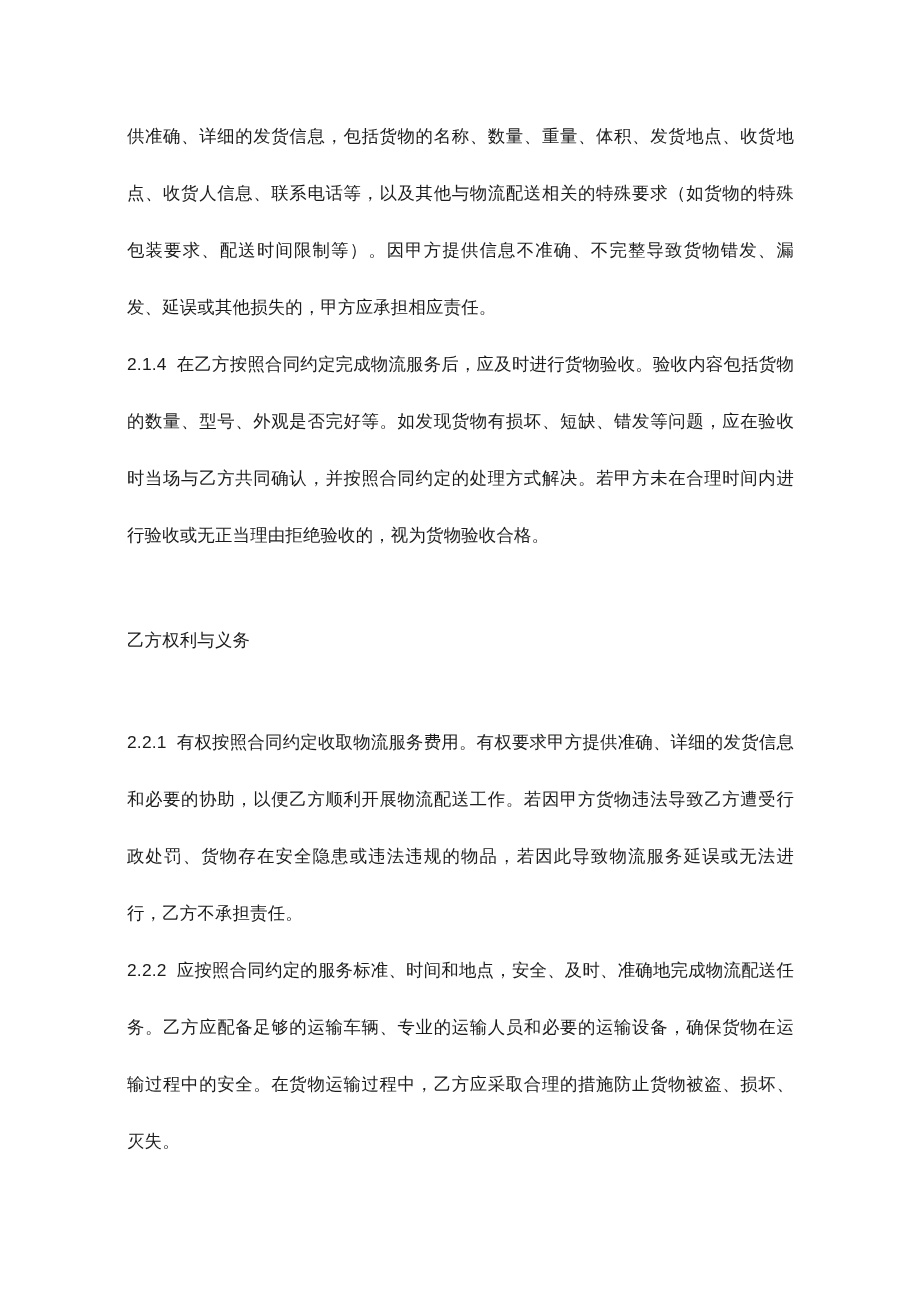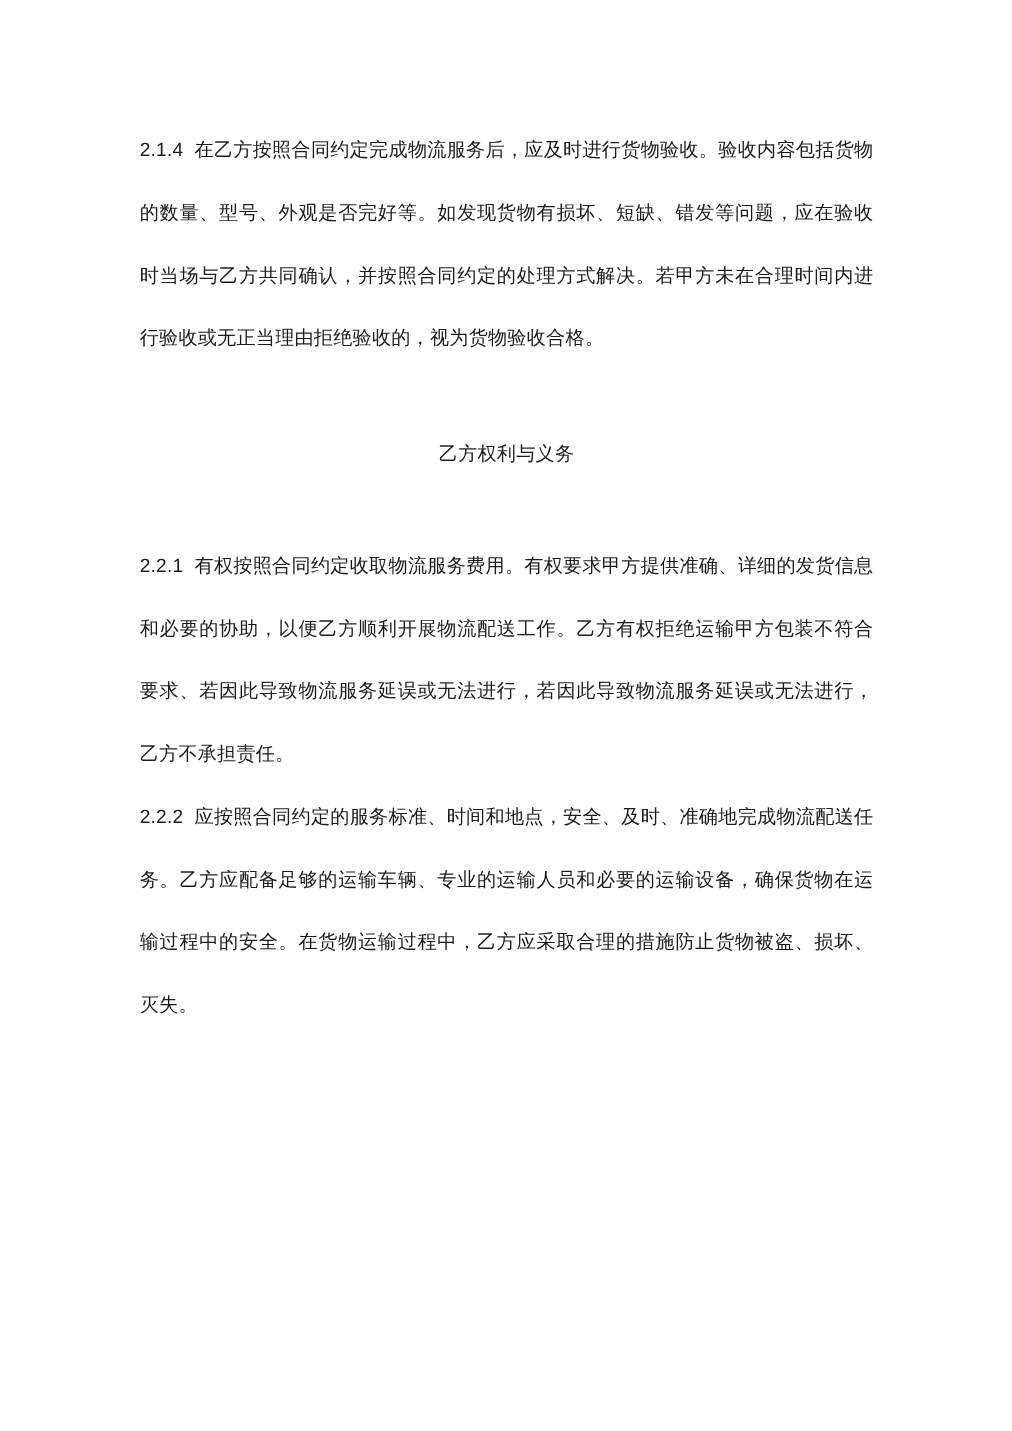--- a/index.html
+++ b/index.html
@@ -40,43 +40,44 @@
   .para.last-line-left {
     text-align-last: left;
   }
   .heading {
     margin: 0;
     padding: 0;
     color: #1b1b1b;
     font-size: 17.4px;
     line-height: 57px;
     font-weight: 400;
-    text-align: center;
+    text-align: left;
     letter-spacing: 0.2px;
   }
   .gap-before-heading { height: 48px; }
   .gap-after-heading { height: 45px; }
   .num {
     white-space: pre;
   }
 </style>
 </head>
 <body>
 
 <div class="page">
   <div class="content">
 
+    <p class="para"><span class="num"></span><span>供准确、详细的发货信息，包括货物的名称、数量、重量、体积、发货地点、收货地点、收货人信息、联系电话等，以及其他与物流配送相关的特殊要求（如货物的特殊包装要求、配送时间限制等）。因甲方提供信息不准确、不完整导致货物错发、漏发、延误或其他损失的，甲方应承担相应责任。</span></p>
 
 
     <p class="para"><span class="num">2.1.4</span><span>&nbsp;&nbsp;</span><span>在乙方按照合同约定完成物流服务后，应及时进行货物验收。验收内容包括货物的数量、型号、外观是否完好等。如发现货物有损坏、短缺、错发等问题，应在验收时当场与乙方共同确认，并按照合同约定的处理方式解决。若甲方未在合理时间内进行验收或无正当理由拒绝验收的，视为货物验收合格。</span></p>
 
     <div class="gap-before-heading"></div>
 
     <p class="heading">乙方权利与义务</p>
 
     <div class="gap-after-heading"></div>
 
-    <p class="para"><span class="num">2.2.1</span><span>&nbsp;&nbsp;</span><span>有权按照合同约定收取物流服务费用。有权要求甲方提供准确、详细的发货信息和必要的协助，以便乙方顺利开展物流配送工作。乙方有权拒绝运输甲方包装不符合要求、若因此导致物流服务延误或无法进行，若因此导致物流服务延误或无法进行，乙方不承担责任。</span></p>
+    <p class="para"><span class="num">2.2.1</span><span>&nbsp;&nbsp;</span><span>有权按照合同约定收取物流服务费用。有权要求甲方提供准确、详细的发货信息和必要的协助，以便乙方顺利开展物流配送工作。若因甲方货物违法导致乙方遭受行政处罚、货物存在安全隐患或违法违规的物品，若因此导致物流服务延误或无法进行，乙方不承担责任。</span></p>
 
     <p class="para last-line-left"><span class="num">2.2.2</span><span>&nbsp;&nbsp;</span><span>应按照合同约定的服务标准、时间和地点，安全、及时、准确地完成物流配送任务。乙方应配备足够的运输车辆、专业的运输人员和必要的运输设备，确保货物在运输过程中的安全。在货物运输过程中，乙方应采取合理的措施防止货物被盗、损坏、灭失。</span></p>
 
   </div>
 </div>
 
 </body></html>

